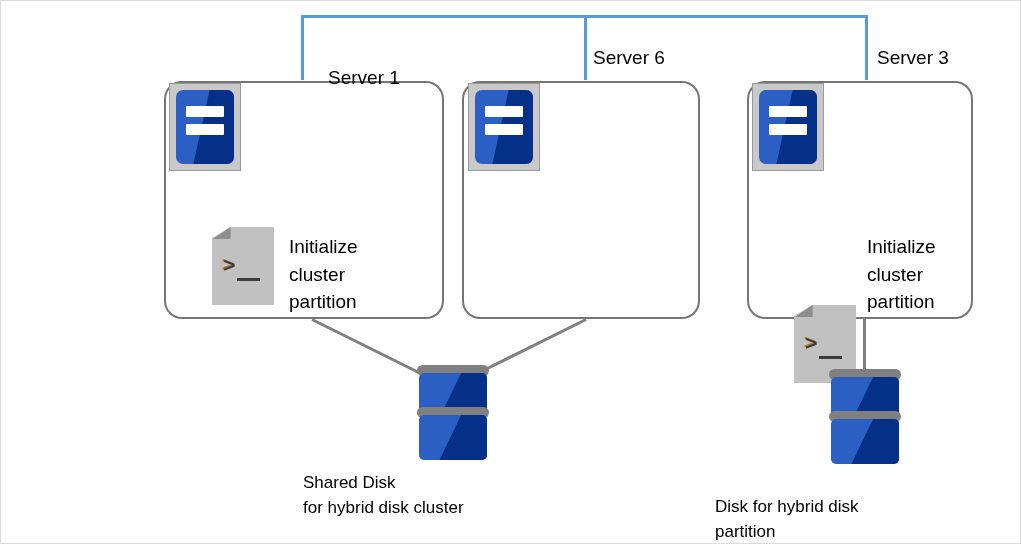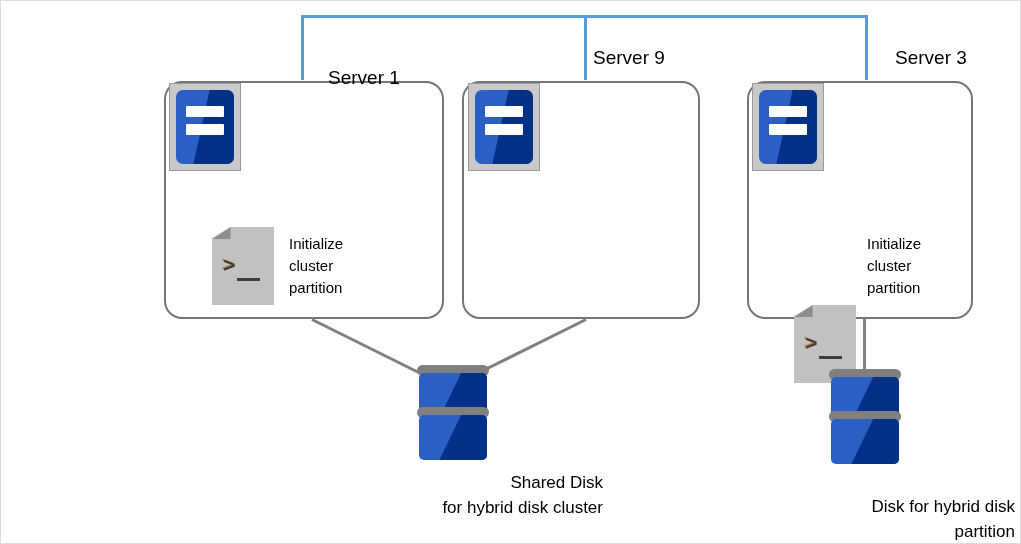--- a/index.html
+++ b/index.html
@@ -110,21 +110,21 @@
     position: absolute;
     left: 40%;
     top: 66%;
     width: 38%;
     height: 3px;
     background: #3c3c3c;
   }
 
   
   .task-text {
-    font-size: 15px;
+    font-size: 19px;
     color: #000000;
     line-height: 1.45;
     white-space: nowrap;
   }
 
   
   .disk-stack { }
   .disk-sep {
     position: absolute;
     left: 0;
@@ -155,21 +155,21 @@
     transform-origin: 0 50%;
   }
   .conn-v {
     background: #808080;
   }
 
   
   .caption {
     font-size: 17px;
     color: #000000;
-    text-align: right;
+    text-align: left;
     line-height: 1.45;
     white-space: nowrap;
   }
 </style>
 </head>
 <body>
 
 <div id="canvas">
 
   <div class="abs bus-h" style="left:300px; top:14px; width:566px; height:2.5px;"></div>
@@ -196,33 +196,33 @@
     <div class="doc-underscore"></div>
   </div>
   <div class="abs task-text" style="left:288px; top:232px;">
     <div>Initialize</div>
     <div>cluster</div>
     <div>partition</div>
   </div>
 
   <div class="abs server-box" style="left:461px; top:80px; width:238px; height:238px;"></div>
 
-  <div class="abs server-label" style="left:592px; top:47px;">Server 9</div>
+  <div class="abs server-label" style="left:592px; top:47px;">Server 6</div>
 
   <div class="abs srv-icon" style="left:467px; top:82px; width:72px; height:88px;">
     <div class="srv-icon-inner">
       <div class="srv-icon-dark"></div>
       <div class="srv-bar b1"></div>
       <div class="srv-bar b2"></div>
     </div>
   </div>
 
   <div class="abs server-box" style="left:746px; top:80px; width:226px; height:238px;"></div>
 
-  <div class="abs server-label" style="left:894px; top:47px;">Server 3</div>
+  <div class="abs server-label" style="left:876px; top:47px;">Server 3</div>
 
   <div class="abs srv-icon" style="left:751px; top:82px; width:72px; height:88px;">
     <div class="srv-icon-inner">
       <div class="srv-icon-dark"></div>
       <div class="srv-bar b1"></div>
       <div class="srv-bar b2"></div>
     </div>
   </div>
 
   <div class="abs doc-icon" style="left:793px; top:226px; width:62px; height:78px;">

